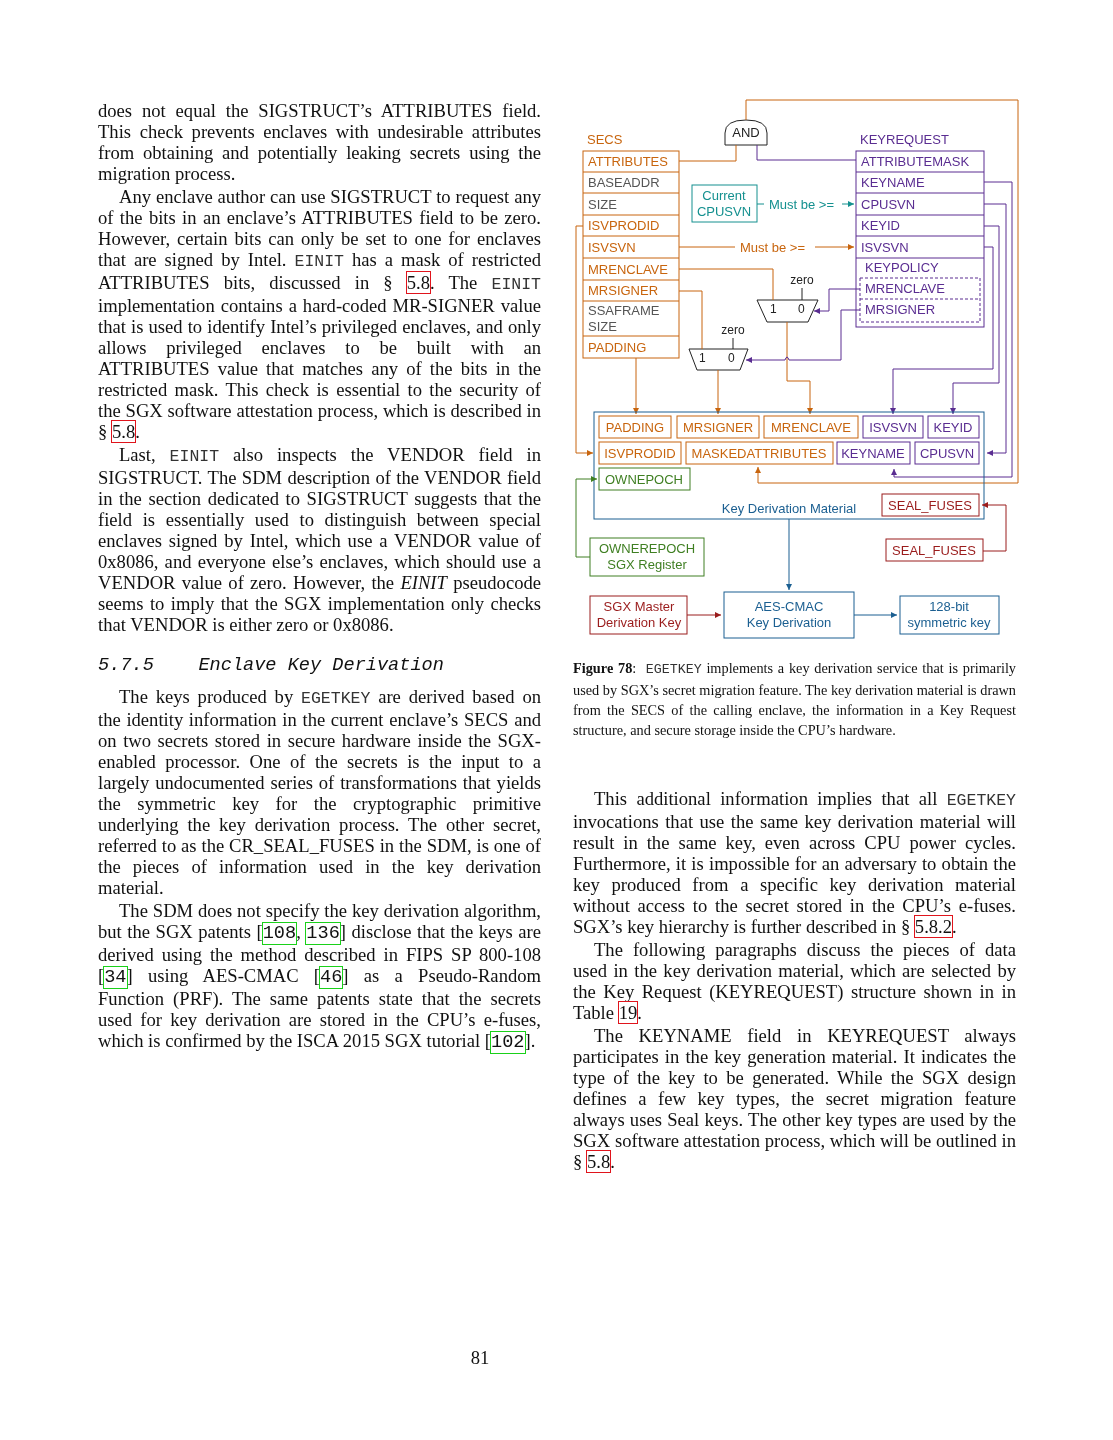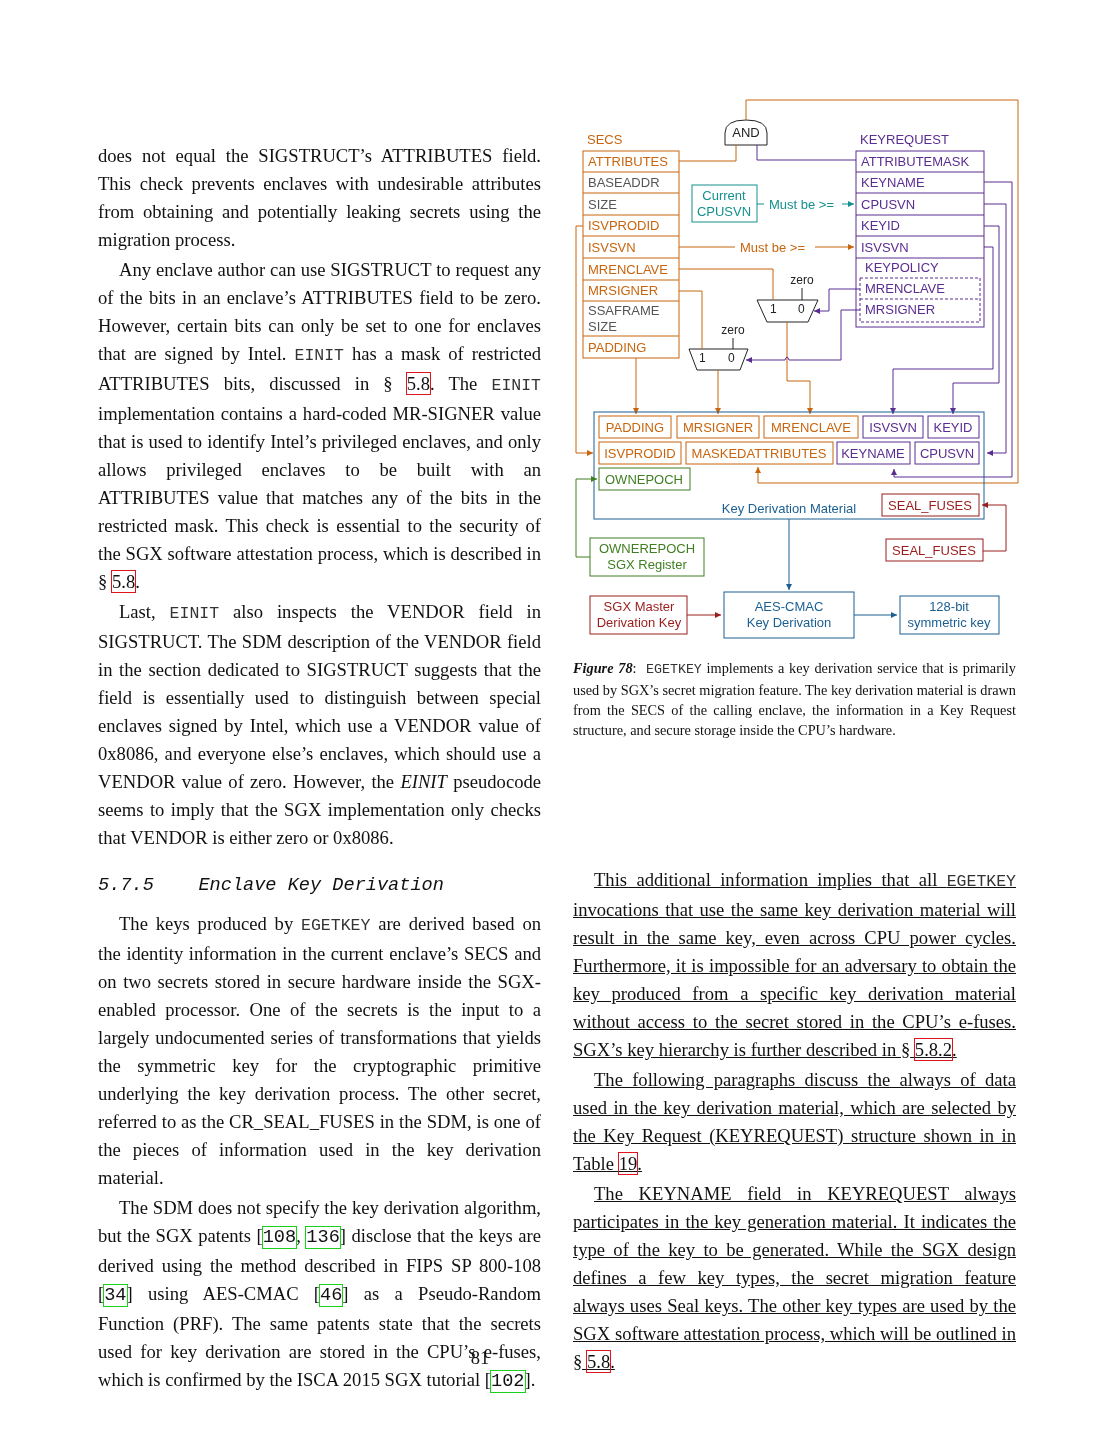--- a/index.html
+++ b/index.html
@@ -1,28 +1,28 @@
 <!DOCTYPE html>
 <html><head>
 <meta charset="utf-8">
 <style>
   html,body{margin:0;padding:0;background:#fff;}
   body{width:1113px;height:1440px;position:relative;font-family:"Liberation Serif",serif;color:#111;overflow:hidden;}
-  .col{position:absolute;font-size:18.6px;line-height:28px;text-align:justify;margin-top:42px;}
+  .col{position:absolute;font-size:18.6px;line-height:21px;text-align:justify;}
   .col p{margin:0;}
   .col p.ind{text-indent:21px;}
   .col p + p{margin-top:2px;}
   #left{left:98px;top:100px;width:443px;}
-  #right{left:573px;top:824px;width:443px;text-decoration:underline;}
+  #right{left:573px;top:788px;width:443px;}
   .mono{font-family:"Liberation Mono",monospace;font-size:16.5px;color:#333;}
   .ref-r{outline:1.5px solid #e0141c;outline-offset:0;}
   .ref-g{outline:1.5px solid #19d119;outline-offset:0;font-family:Liberation Mono, monospace;}
   .sect{font-style:italic;margin:20px 0 10px 0 !important;}
   .caption{position:absolute;left:573px;top:658px;width:443px;font-size:14.3px;line-height:20px;text-align:justify;}
-  .caption b{font-weight:bold;font-style:italic;}
+  .caption b{font-weight:bold;}
   .caption .mono{font-size:13.3px;}
   .pagenum{position:absolute;left:0;width:960px;top:1347px;text-align:center;font-size:18.6px;}
   svg text{font-family:"Liberation Sans",sans-serif;}
   #fig{position:absolute;left:570px;top:95px;}
 </style>
 </head>
 <body>
 
 <div id="left" class="col">
   <p><span>does not equal the SIGSTRUCT’s ATTRIBUTES field. This check prevents enclaves with undesirable attributes from obtaining and potentially leaking secrets using the migration process.</span></p>
@@ -193,17 +193,17 @@
   <text x="949" y="611" text-anchor="middle" fill="#1b5f91">128-bit</text>
   <text x="949" y="627" text-anchor="middle" fill="#1b5f91">symmetric key</text>
 </svg>
 
 <div class="caption">
   <b>Figure 78</b><span style="white-space:pre;">:  </span><span class="mono">EGETKEY</span><span> implements a key derivation service that is primarily used by SGX’s secret migration feature. The key derivation material is drawn from the SECS of the calling enclave, the information in a Key Request structure, and secure storage inside the CPU’s hardware.</span>
 </div>
 
 <div id="right" class="col">
   <p class="ind"><span>This additional information implies that all </span><span class="mono">EGETKEY</span><span> invocations that use the same key derivation material will result in the same key, even across CPU power cycles. Furthermore, it is impossible for an adversary to obtain the key produced from a specific key derivation material without access to the secret stored in the CPU’s e-fuses. SGX’s key hierarchy is further described in § </span><span class="ref-r">5.8.2</span><span>.</span></p>
-  <p class="ind"><span>The following paragraphs discuss the always of data used in the key derivation material, which are selected by the Key Request (KEYREQUEST) structure shown in in Table </span><span class="ref-r">19</span><span>.</span></p>
+  <p class="ind"><span>The following paragraphs discuss the pieces of data used in the key derivation material, which are selected by the Key Request (KEYREQUEST) structure shown in in Table </span><span class="ref-r">19</span><span>.</span></p>
   <p class="ind"><span>The KEYNAME field in KEYREQUEST always participates in the key generation material. It indicates the type of the key to be generated. While the SGX design defines a few key types, the secret migration feature always uses Seal keys. The other key types are used by the SGX software attestation process, which will be outlined in § </span><span class="ref-r">5.8</span><span>.</span></p>
 </div>
 
 <div class="pagenum">81</div>
 
 </body></html>

